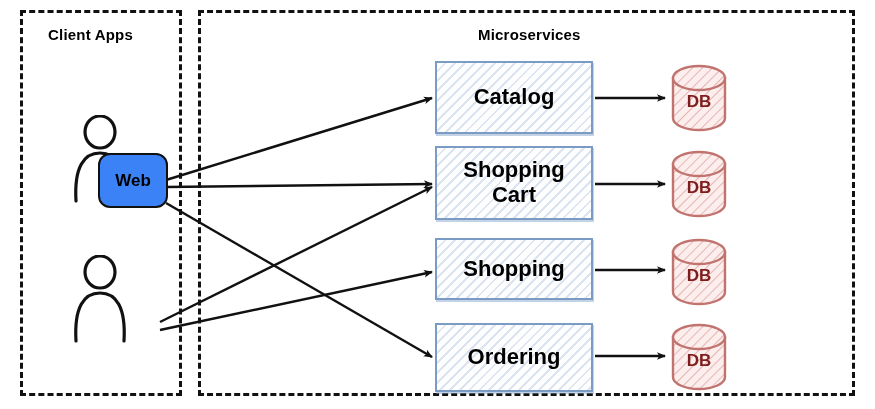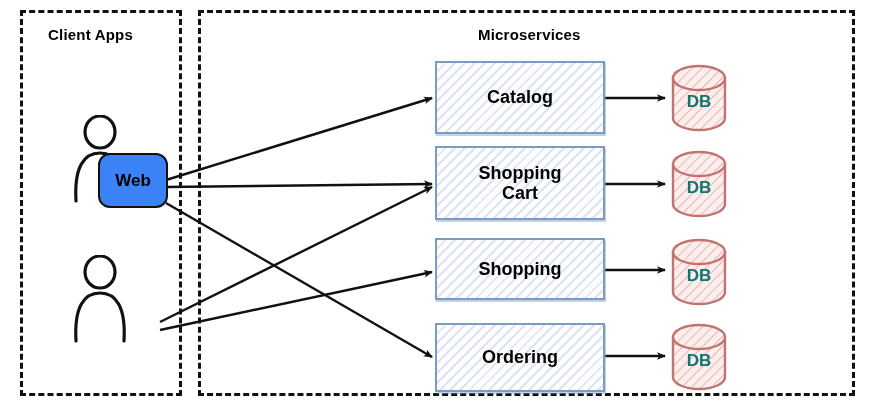--- a/index.html
+++ b/index.html
@@ -21,42 +21,42 @@
   .actor{position:absolute;width:110px;height:96px;}
   #actor-web{left:68px;top:115px;}
   #actor-mobile{left:68px;top:255px;}
   .actor svg{position:absolute;left:0;top:0;}
   .actor-label{position:absolute;left:30px;top:38px;width:70px;height:55px;
     border:2.5px solid #111;border-radius:12px;background:#3b82f6;
     display:flex;align-items:center;justify-content:center;
     font-weight:bold;font-size:17px;color:#000;box-sizing:border-box;}
 
   
-  .service{position:absolute;width:170px;box-sizing:border-box;
+  .service{position:absolute;width:158px;box-sizing:border-box;
     border:2px solid #7a9bc4;
     background-color:#eef3fa;
     background-image:repeating-linear-gradient(135deg,
         rgba(255,255,255,.95) 0px, rgba(255,255,255,.95) 5px,
         rgba(170,190,215,.28) 5px, rgba(170,190,215,.28) 7px);
     display:flex;align-items:center;justify-content:center;text-align:center;
-    font-weight:bold;font-size:18px;color:#000;line-height:1.12;
+    font-weight:bold;font-size:22px;color:#000;line-height:1.12;
     box-shadow:1px 2px 0 rgba(122,155,196,.45);}
   #svc-0{left:435px;top:61px;height:73px;}
   #svc-1{left:435px;top:146px;height:74px;}
   #svc-2{left:435px;top:238px;height:62px;}
   #svc-3{left:435px;top:323px;height:69px;}
 
   
   .db{position:absolute;width:62px;height:72px;}
   #db-0{left:668px;top:62px;}
   #db-1{left:668px;top:148px;}
   #db-2{left:668px;top:236px;}
   #db-3{left:668px;top:321px;}
   .db-label{position:absolute;left:0;top:30px;width:62px;text-align:center;
-    font-weight:bold;font-size:17px;color:#0f766e;}
+    font-weight:bold;font-size:17px;color:#7f1d1d;}
 
   
   #wires{position:absolute;left:0;top:0;width:875px;height:409px;
          pointer-events:none;}
 </style>
 </head>
 <body>
 
 <div id="stage">
 

